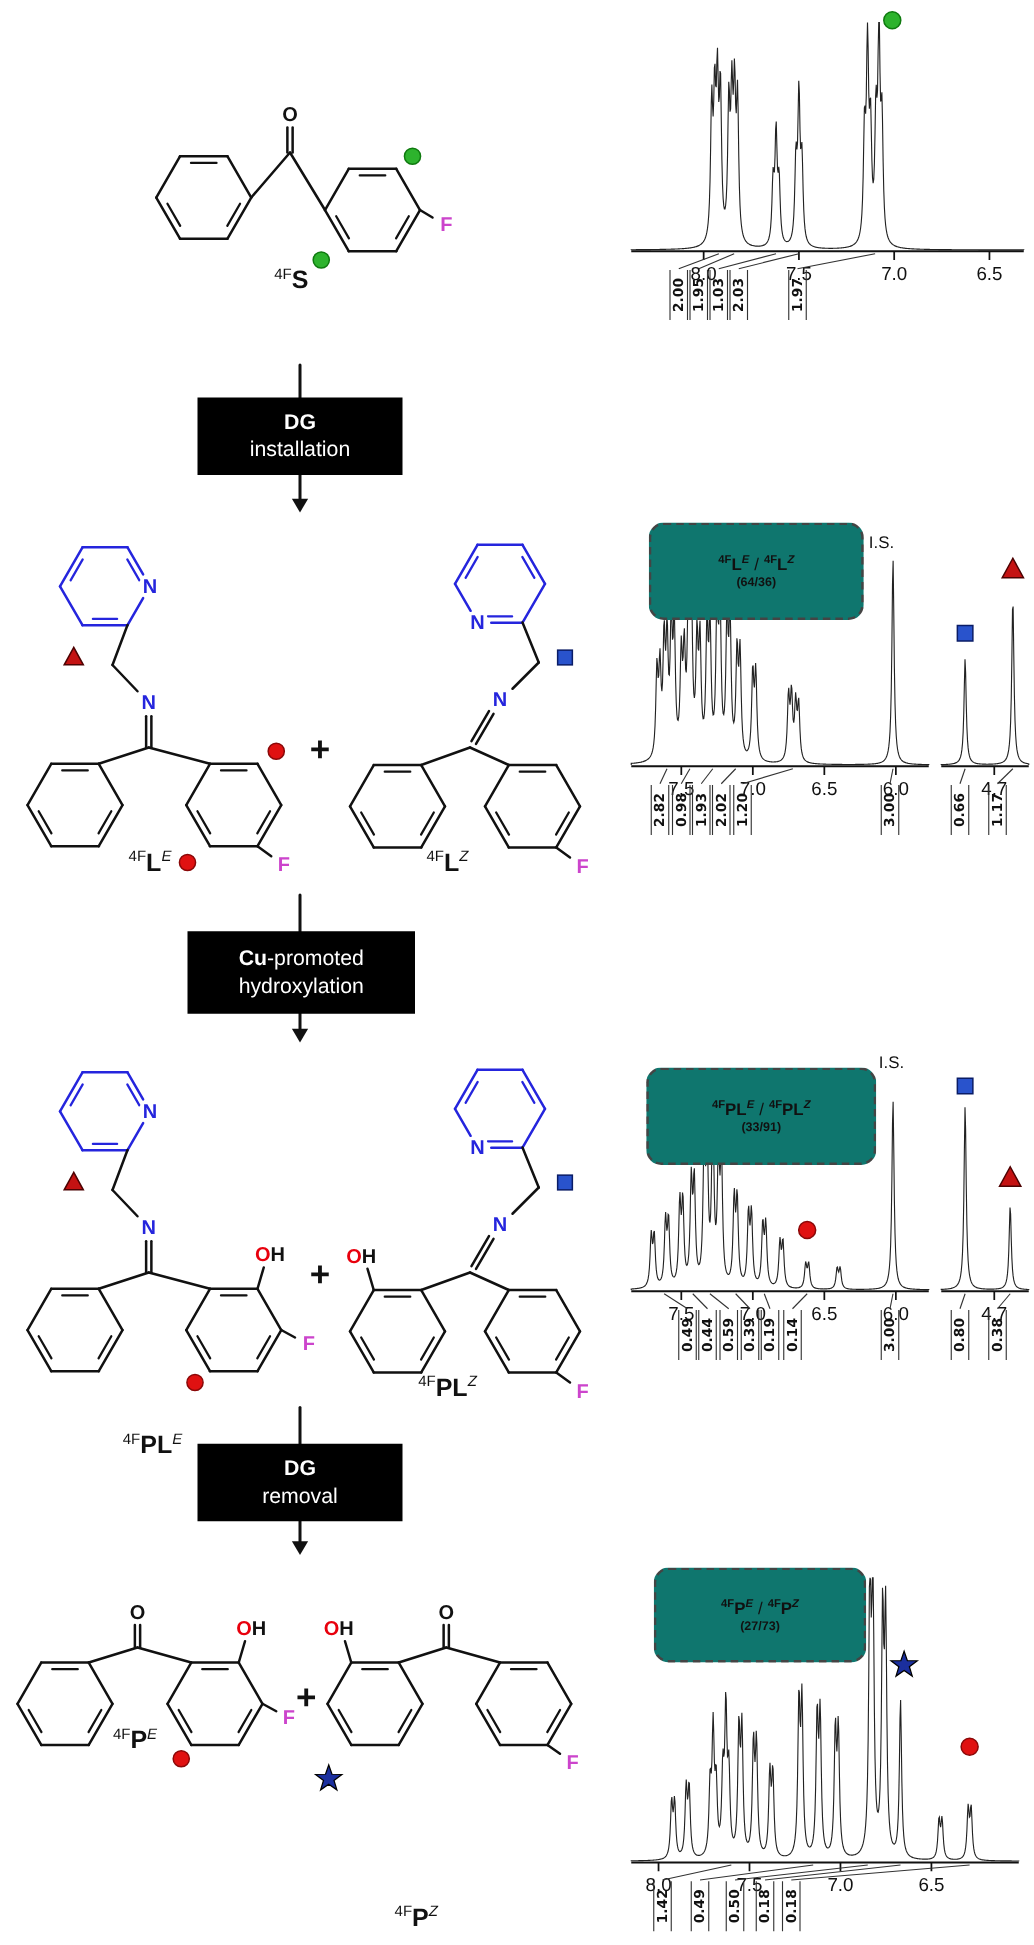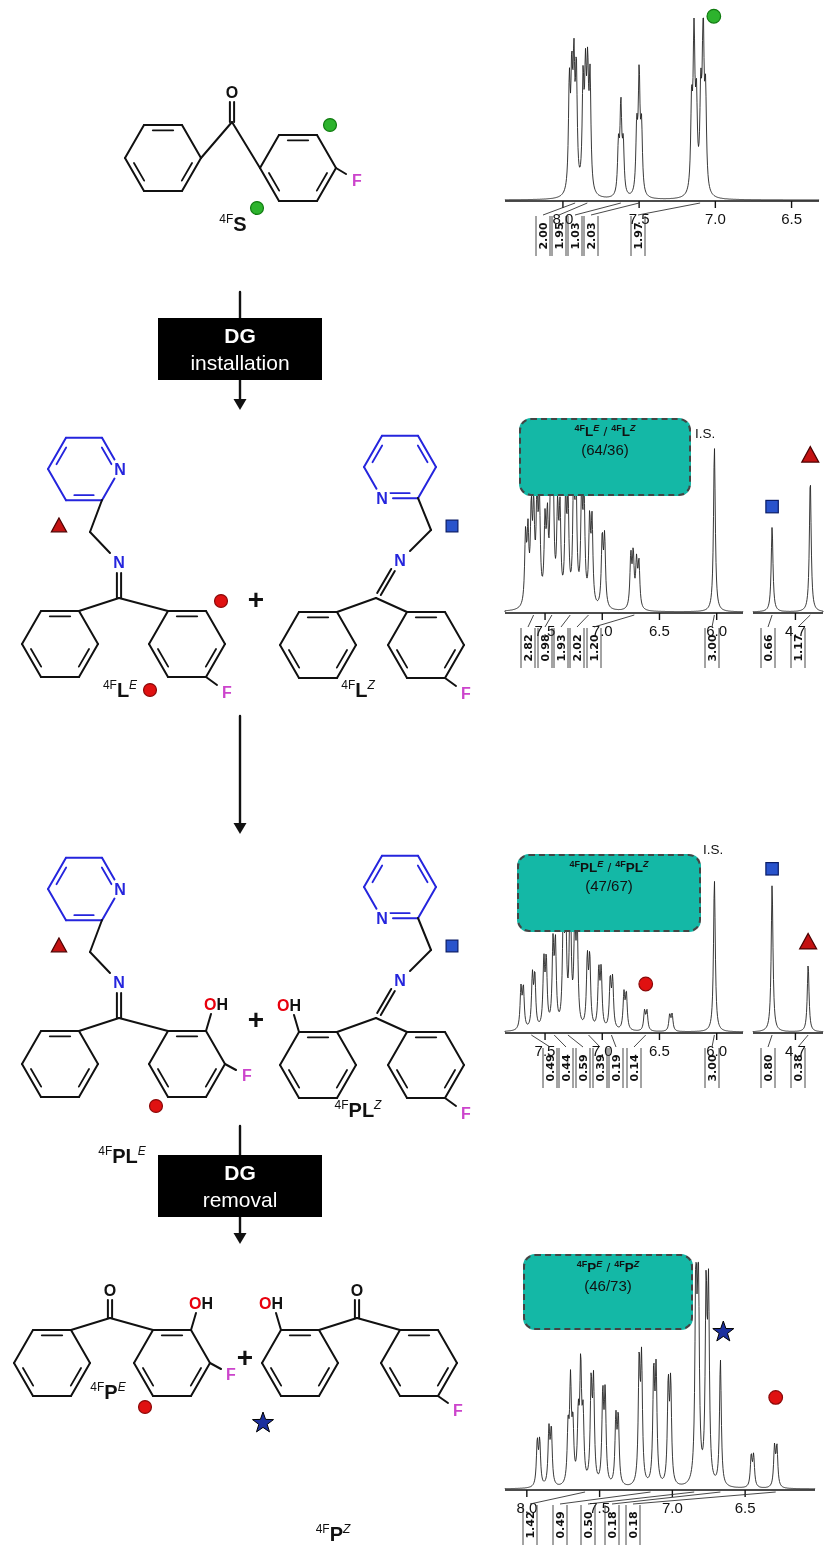--- a/index.html
+++ b/index.html
@@ -2,28 +2,28 @@
 <html><head>
 <meta charset="utf-8">
 <style>
   *{margin:0;padding:0;box-sizing:border-box}
   body{font-family:"Liberation Sans",sans-serif;background:#fff;color:#111}
   #canvas{position:relative;width:827px;height:1556px;background:#fff;overflow:hidden}
   #scheme-svg{position:absolute;left:0;top:0}
   .cmpd-label{position:absolute;transform:translateX(-50%);font-size:20px;font-weight:400;white-space:nowrap}
   .cmpd-label sup{font-size:12px}
   .plus{position:absolute;transform:translate(-50%,-50%);font-size:28px;font-weight:700}
-  .step-box{position:absolute;background:#000;color:#fff;text-align:center;display:flex;flex-direction:column;justify-content:center;font-size:21px;line-height:1.3}
+  .step-box{position:absolute;background:#000;color:#fff;text-align:center;display:flex;flex-direction:column;justify-content:center;font-size:17px;line-height:1.3}
   .spectrum{position:absolute}
-  .ratio-box{position:absolute;border:2px dashed #444;border-radius:12px;background:#14b8a6;text-align:center;display:flex;flex-direction:column;justify-content:flex-start;gap:2px;padding:2px}
+  .ratio-box{position:absolute;border:2px dashed #444;border-radius:12px;background:#0f766e;text-align:center;display:flex;flex-direction:column;justify-content:center;gap:2px;padding:2px}
   .rb1{font-size:13.5px;font-weight:700;white-space:nowrap}
   .rb1 .sep{margin:0 4px;font-weight:400}
   .cl-sm{font-weight:700}
   .cl-sm sup{font-size:9px}
-  .rb2{font-size:15px;font-weight:400}
+  .rb2{font-size:10px;font-weight:700}
   svg text.atom{font-size:16px;font-weight:700;font-family:"Liberation Sans",sans-serif}
   svg text.tick{font-size:15px;fill:#111;font-family:"Liberation Sans",sans-serif}
   svg text.intg{font-size:11px;font-weight:700;fill:#111;font-family:"DejaVu Sans",sans-serif}
   svg text.isl{font-size:13.5px;fill:#111;font-family:"Liberation Sans",sans-serif}
 </style>
 </head>
 <body>
 
 <div id="canvas">
 
@@ -291,20 +291,24 @@
   <div class="cmpd-label" style="left:333px;top:1522px"><sup>4F</sup><b>P</b><sup><i>Z</i></sup></div>
 
   <div class="plus" style="left:256px;top:600px">+</div>
   <div class="plus" style="left:256px;top:1020px">+</div>
   <div class="plus" style="left:245px;top:1358px">+</div>
 
   <div class="step-box" style="left:158px;top:318px;width:164px;height:62px">
     <div><b>DG</b><span></span></div>
     <div>installation</div>
   </div>
+  <div class="step-box" style="left:150px;top:745px;width:182px;height:66px">
+    <div><b>Cu</b><span>-promoted</span></div>
+    <div>hydroxylation</div>
+  </div>
   <div class="step-box" style="left:158px;top:1155px;width:164px;height:62px">
     <div><b>DG</b><span></span></div>
     <div>removal</div>
   </div>
 
   <div class="spectrum" style="left:497px;top:0;width:330px;height:300px">
     <svg id="spec-svg-0" width="330" height="300">
         <path d="M8,200L8.0,199.8L8.5,199.8L9.0,199.8L9.5,199.8L10.0,199.8L10.5,199.8L11.0,199.8L11.5,199.8L12.0,199.7L12.5,199.7L13.0,199.7L13.5,199.7L14.0,199.7L14.5,199.7L15.0,199.7L15.5,199.7L16.0,199.7L16.5,199.7L17.0,199.7L17.5,199.7L18.0,199.7L18.5,199.7L19.0,199.7L19.5,199.7L20.0,199.7L20.5,199.7L21.0,199.7L21.5,199.7L22.0,199.7L22.5,199.7L23.0,199.7L23.5,199.7L24.0,199.6L24.5,199.6L25.0,199.6L25.5,199.6L26.0,199.6L26.5,199.6L27.0,199.6L27.5,199.6L28.0,199.6L28.5,199.6L29.0,199.6L29.5,199.6L30.0,199.6L30.5,199.6L31.0,199.5L31.5,199.5L32.0,199.5L32.5,199.5L33.0,199.5L33.5,199.5L34.0,199.5L34.5,199.5L35.0,199.5L35.5,199.5L36.0,199.4L36.5,199.4L37.0,199.4L37.5,199.4L38.0,199.4L38.5,199.4L39.0,199.4L39.5,199.4L40.0,199.3L40.5,199.3L41.0,199.3L41.5,199.3L42.0,199.3L42.5,199.3L43.0,199.2L43.5,199.2L44.0,199.2L44.5,199.2L45.0,199.2L45.5,199.1L46.0,199.1L46.5,199.1L47.0,199.0L47.5,199.0L48.0,199.0L48.5,199.0L49.0,198.9L49.5,198.9L50.0,198.9L50.5,198.8L51.0,198.8L51.5,198.7L52.0,198.7L52.5,198.6L53.0,198.6L53.5,198.5L54.0,198.5L54.5,198.4L55.0,198.3L55.5,198.3L56.0,198.2L56.5,198.1L57.0,198.0L57.5,197.9L58.0,197.8L58.5,197.7L59.0,197.5L59.5,197.4L60.0,197.3L60.5,197.1L61.0,196.9L61.5,196.7L62.0,196.5L62.5,196.2L63.0,195.9L63.5,195.6L64.0,195.2L64.5,194.7L65.0,194.2L65.5,193.6L66.0,192.9L66.5,192.0L67.0,191.0L67.5,189.6L68.0,187.9L68.5,185.7L69.0,182.7L69.5,178.4L70.0,172.0L70.5,162.1L71.0,145.6L71.5,118.3L72.0,82.6L72.5,67.7L73.0,83.7L73.5,93.1L74.0,80.1L74.5,54.2L75.0,51.0L75.5,68.5L76.0,69.7L76.5,48.9L77.0,38.2L77.5,61.4L78.0,81.5L78.5,77.4L79.0,56.9L79.5,58.6L80.0,94.3L80.5,127.4L81.0,147.4L81.5,158.5L82.0,164.5L82.5,167.1L83.0,167.1L83.5,164.4L84.0,158.3L84.5,146.8L85.0,126.0L85.5,93.4L86.0,65.4L86.5,72.4L87.0,89.4L87.5,87.2L88.0,64.7L88.5,48.3L89.0,62.9L89.5,75.8L90.0,65.6L90.5,46.9L91.0,57.8L91.5,83.3L92.0,90.6L92.5,76.1L93.0,63.9L93.5,87.9L94.0,124.1L94.5,149.1L95.0,164.1L95.5,173.2L96.0,179.0L96.5,183.0L97.0,185.9L97.5,188.0L98.0,189.6L98.5,190.8L99.0,191.8L99.5,192.7L100.0,193.3L100.5,193.9L101.0,194.4L101.5,194.8L102.0,195.1L102.5,195.4L103.0,195.7L103.5,195.9L104.0,196.1L104.5,196.3L105.0,196.4L105.5,196.5L106.0,196.6L106.5,196.7L107.0,196.8L107.5,196.9L108.0,196.9L108.5,196.9L109.0,196.9L109.5,197.0L110.0,196.9L110.5,196.9L111.0,196.9L111.5,196.8L112.0,196.7L112.5,196.6L113.0,196.5L113.5,196.3L114.0,196.1L114.5,195.9L115.0,195.6L115.5,195.2L116.0,194.7L116.5,194.1L117.0,193.4L117.5,192.3L118.0,191.0L118.5,189.0L119.0,186.2L119.5,181.7L120.0,174.5L120.5,162.6L121.0,145.4L121.5,133.7L122.0,136.7L122.5,137.9L123.0,125.7L123.5,103.4L124.0,97.2L124.5,117.5L125.0,134.9L125.5,138.2L126.0,133.4L126.5,138.9L127.0,156.0L127.5,170.2L128.0,178.8L128.5,184.0L129.0,187.3L129.5,189.4L130.0,190.8L130.5,191.8L131.0,192.5L131.5,192.9L132.0,193.2L132.5,193.3L133.0,193.2L133.5,193.1L134.0,192.7L134.5,192.3L135.0,191.5L135.5,190.5L136.0,189.1L136.5,187.2L137.0,184.3L137.5,179.8L138.0,172.8L138.5,161.1L139.0,142.1L139.5,119.7L140.0,113.2L140.5,119.5L141.0,114.5L141.5,90.9L142.0,64.7L142.5,74.4L143.0,103.9L143.5,119.2L144.0,117.2L144.5,113.6L145.0,129.8L145.5,152.3L146.0,167.8L146.5,177.2L147.0,182.9L147.5,186.7L148.0,189.2L148.5,191.0L149.0,192.4L149.5,193.4L150.0,194.3L150.5,194.9L151.0,195.4L151.5,195.9L152.0,196.2L152.5,196.5L153.0,196.8L153.5,197.0L154.0,197.2L154.5,197.4L155.0,197.6L155.5,197.7L156.0,197.8L156.5,197.9L157.0,198.0L157.5,198.1L158.0,198.2L158.5,198.2L159.0,198.3L159.5,198.3L160.0,198.4L160.5,198.4L161.0,198.5L161.5,198.5L162.0,198.5L162.5,198.5L163.0,198.6L163.5,198.6L164.0,198.6L164.5,198.6L165.0,198.6L165.5,198.6L166.0,198.7L166.5,198.7L167.0,198.7L167.5,198.7L168.0,198.7L168.5,198.7L169.0,198.7L169.5,198.6L170.0,198.6L170.5,198.6L171.0,198.6L171.5,198.6L172.0,198.6L172.5,198.6L173.0,198.5L173.5,198.5L174.0,198.5L174.5,198.4L175.0,198.4L175.5,198.4L176.0,198.3L176.5,198.3L177.0,198.2L177.5,198.2L178.0,198.1L178.5,198.0L179.0,198.0L179.5,197.9L180.0,197.8L180.5,197.7L181.0,197.6L181.5,197.5L182.0,197.4L182.5,197.2L183.0,197.1L183.5,196.9L184.0,196.7L184.5,196.5L185.0,196.2L185.5,195.9L186.0,195.6L186.5,195.2L187.0,194.8L187.5,194.3L188.0,193.7L188.5,193.0L189.0,192.1L189.5,191.0L190.0,189.6L190.5,187.9L191.0,185.6L191.5,182.4L192.0,177.8L192.5,171.0L193.0,160.1L193.5,142.0L194.0,113.9L194.5,86.3L195.0,84.5L195.5,91.0L196.0,77.6L196.5,40.9L197.0,18.0L197.5,38.1L198.0,74.1L198.5,87.0L199.0,79.3L199.5,78.3L200.0,102.8L200.5,128.0L201.0,142.0L201.5,146.5L202.0,143.3L202.5,131.2L203.0,107.3L203.5,76.9L204.0,67.9L204.5,78.2L205.0,72.9L205.5,40.7L206.0,18.0L206.5,18.0L207.0,57.7L207.5,81.2L208.0,79.3L208.5,73.8L209.0,96.2L209.5,129.0L210.0,152.0L210.5,165.8L211.0,174.4L211.5,180.0L212.0,183.8L212.5,186.5L213.0,188.6L213.5,190.2L214.0,191.4L214.5,192.4L215.0,193.3L215.5,194.0L216.0,194.5L216.5,195.0L217.0,195.5L217.5,195.8L218.0,196.1L218.5,196.4L219.0,196.7L219.5,196.9L220.0,197.1L220.5,197.3L221.0,197.4L221.5,197.6L222.0,197.7L222.5,197.8L223.0,198.0L223.5,198.1L224.0,198.2L224.5,198.2L225.0,198.3L225.5,198.4L226.0,198.5L226.5,198.5L227.0,198.6L227.5,198.7L228.0,198.7L228.5,198.8L229.0,198.8L229.5,198.8L230.0,198.9L230.5,198.9L231.0,199.0L231.5,199.0L232.0,199.0L232.5,199.1L233.0,199.1L233.5,199.1L234.0,199.1L234.5,199.2L235.0,199.2L235.5,199.2L236.0,199.2L236.5,199.3L237.0,199.3L237.5,199.3L238.0,199.3L238.5,199.3L239.0,199.4L239.5,199.4L240.0,199.4L240.5,199.4L241.0,199.4L241.5,199.4L242.0,199.4L242.5,199.5L243.0,199.5L243.5,199.5L244.0,199.5L244.5,199.5L245.0,199.5L245.5,199.5L246.0,199.5L246.5,199.5L247.0,199.6L247.5,199.6L248.0,199.6L248.5,199.6L249.0,199.6L249.5,199.6L250.0,199.6L250.5,199.6L251.0,199.6L251.5,199.6L252.0,199.6L252.5,199.6L253.0,199.6L253.5,199.6L254.0,199.7L254.5,199.7L255.0,199.7L255.5,199.7L256.0,199.7L256.5,199.7L257.0,199.7L257.5,199.7L258.0,199.7L258.5,199.7L259.0,199.7L259.5,199.7L260.0,199.7L260.5,199.7L261.0,199.7L261.5,199.7L262.0,199.7L262.5,199.7L263.0,199.7L263.5,199.7L264.0,199.7L264.5,199.8L265.0,199.8L265.5,199.8L266.0,199.8L266.5,199.8L267.0,199.8L267.5,199.8L268.0,199.8L268.5,199.8L269.0,199.8L269.5,199.8L270.0,199.8L270.5,199.8L271.0,199.8L271.5,199.8L272.0,199.8L272.5,199.8L273.0,199.8L273.5,199.8L274.0,199.8L274.5,199.8L275.0,199.8L275.5,199.8L276.0,199.8L276.5,199.8L277.0,199.8L277.5,199.8L278.0,199.8L278.5,199.8L279.0,199.8L279.5,199.8L280.0,199.8L280.5,199.8L281.0,199.8L281.5,199.8L282.0,199.8L282.5,199.8L283.0,199.8L283.5,199.8L284.0,199.8L284.5,199.8L285.0,199.8L285.5,199.8L286.0,199.9L286.5,199.9L287.0,199.9L287.5,199.9L288.0,199.9L288.5,199.9L289.0,199.9L289.5,199.9L290.0,199.9L290.5,199.9L291.0,199.9L291.5,199.9L292.0,199.9L292.5,199.9L293.0,199.9L293.5,199.9L294.0,199.9L294.5,199.9L295.0,199.9L295.5,199.9L296.0,199.9L296.5,199.9L297.0,199.9L297.5,199.9L298.0,199.9L298.5,199.9L299.0,199.9L299.5,199.9L300.0,199.9L300.5,199.9L301.0,199.9L301.5,199.9L302.0,199.9L302.5,199.9L303.0,199.9L303.5,199.9L304.0,199.9L304.5,199.9L305.0,199.9L305.5,199.9L306.0,199.9L306.5,199.9L307.0,199.9L307.5,199.9L308.0,199.9L308.5,199.9L309.0,199.9L309.5,199.9L310.0,199.9L310.5,199.9L311.0,199.9L311.5,199.9L312.0,199.9L312.5,199.9L313.0,199.9L313.5,199.9L314.0,199.9L314.5,199.9L315.0,199.9L315.5,199.9L316.0,199.9L316.5,199.9L317.0,199.9L317.5,199.9L318.0,199.9L318.5,199.9L319.0,199.9L319.5,199.9L320.0,199.9L320.5,199.9L321.0,199.9L321.5,199.9L322.0,199.9L322,200" fill="none" stroke="#222" stroke-width="0.9"></path>
         <line x1="8" y1="201" x2="322" y2="201" stroke="#111" stroke-width="1.6"></line>
         <line x1="65.92233009708748" y1="201" x2="65.92233009708748" y2="208" stroke="#111" stroke-width="1.4"></line>
@@ -450,21 +454,21 @@
         <line x1="294" y1="216" x2="294" y2="256" stroke="#333" stroke-width="0.9"></line>
         <line x1="308" y1="216" x2="308" y2="256" stroke="#333" stroke-width="0.9"></line>
         <text x="301" y="236" text-anchor="middle" dominant-baseline="central" class="intg" transform="rotate(-90 301 236)">0.38</text>
         <circle cx="148.74038461538456" cy="152" r="6.8" fill="#e01111" stroke="#8a0808" stroke-width="1.2"></circle>
         <rect x="268.89090909090925" y="30.600000000000012" width="12.4" height="12.4" fill="#2953cc" stroke="#0a1c66" stroke-width="1.2"></rect>
         <path d="M311.1515151515153,101.39999999999999 L302.6515151515153,116.89999999999999 L319.6515151515153,116.89999999999999 Z" fill="#c41212" stroke="#4d0202" stroke-width="1.2"></path>
         <text x="206" y="22" class="isl">I.S.</text>
       </svg>
     <div class="ratio-box" style="left:20px;top:22px;width:184px;height:78px">
       <div class="rb1"><span class="cl-sm"><sup>4F</sup><b>PL</b><sup><i>E</i></sup></span><span class="sep">/</span><span class="cl-sm"><sup>4F</sup><b>PL</b><sup><i>Z</i></sup></span></div>
-      <div class="rb2">(47/67)</div>
+      <div class="rb2">(33/91)</div>
     </div>
   </div>
 
   <div class="spectrum" style="left:497px;top:1242px;width:330px;height:314px">
     <svg id="spec-svg-3" width="330" height="314">
         <path d="M8,247L8.0,246.6L8.5,246.6L9.0,246.6L9.5,246.6L10.0,246.6L10.5,246.6L11.0,246.6L11.5,246.6L12.0,246.6L12.5,246.6L13.0,246.6L13.5,246.6L14.0,246.5L14.5,246.5L15.0,246.5L15.5,246.5L16.0,246.5L16.5,246.5L17.0,246.5L17.5,246.5L18.0,246.4L18.5,246.4L19.0,246.4L19.5,246.4L20.0,246.4L20.5,246.4L21.0,246.4L21.5,246.3L22.0,246.3L22.5,246.3L23.0,246.3L23.5,246.2L24.0,246.2L24.5,246.2L25.0,246.2L25.5,246.1L26.0,246.1L26.5,246.0L27.0,246.0L27.5,246.0L28.0,245.9L28.5,245.8L29.0,245.8L29.5,245.7L30.0,245.6L30.5,245.5L31.0,245.4L31.5,245.3L32.0,245.2L32.5,245.0L33.0,244.9L33.5,244.7L34.0,244.4L34.5,244.1L35.0,243.7L35.5,243.2L36.0,242.6L36.5,241.7L37.0,240.5L37.5,238.8L38.0,236.2L38.5,232.0L39.0,224.9L39.5,213.2L40.0,199.1L40.5,195.7L41.0,203.8L41.5,207.7L42.0,202.7L42.5,194.9L43.0,199.7L43.5,213.9L44.0,224.8L44.5,231.2L45.0,234.9L45.5,237.1L46.0,238.4L46.5,239.0L47.0,239.3L47.5,239.1L48.0,238.6L48.5,237.6L49.0,236.0L49.5,233.4L50.0,229.0L50.5,221.6L51.0,209.0L51.5,191.3L52.0,181.6L52.5,189.8L53.0,197.5L53.5,194.5L54.0,184.1L54.5,184.5L55.0,201.1L55.5,216.8L56.0,226.4L56.5,232.1L57.0,235.5L57.5,237.7L58.0,239.2L58.5,240.2L59.0,240.9L59.5,241.4L60.0,241.8L60.5,242.1L61.0,242.2L61.5,242.3L62.0,242.3L62.5,242.3L63.0,242.2L63.5,242.0L64.0,241.8L64.5,241.5L65.0,241.1L65.5,240.6L66.0,240.0L66.5,239.2L67.0,238.1L67.5,236.6L68.0,234.6L68.5,231.7L69.0,227.3L69.5,220.3L70.0,208.6L70.5,190.6L71.0,173.4L71.5,172.8L72.0,176.7L72.5,167.7L73.0,144.1L73.5,127.6L74.0,144.2L74.5,167.0L75.0,174.8L75.5,169.9L76.0,170.1L76.5,186.6L77.0,203.2L77.5,213.1L78.0,217.9L78.5,219.3L79.0,217.8L79.5,213.0L80.0,203.3L80.5,186.3L81.0,164.6L81.5,156.8L82.0,163.3L82.5,160.2L83.0,138.7L83.5,111.7L84.0,117.7L84.5,146.7L85.0,163.3L85.5,162.4L86.0,157.7L86.5,171.7L87.0,193.8L87.5,209.3L88.0,218.4L88.5,223.6L89.0,226.5L89.5,228.0L90.0,228.4L90.5,227.7L91.0,225.8L91.5,222.3L92.0,216.3L92.5,205.9L93.0,187.8L93.5,158.7L94.0,130.8L94.5,134.4L95.0,152.9L95.5,156.0L96.0,140.5L96.5,128.3L97.0,149.4L97.5,181.0L98.0,202.4L98.5,214.9L99.0,222.3L99.5,226.7L100.0,229.4L100.5,231.0L101.0,231.7L101.5,231.8L102.0,231.1L102.5,229.5L103.0,226.8L103.5,222.1L104.0,214.1L104.5,200.3L105.0,177.2L105.5,149.3L106.0,143.4L106.5,159.8L107.0,167.6L107.5,157.8L108.0,142.6L108.5,153.0L109.0,181.6L109.5,203.7L110.0,216.8L110.5,224.5L111.0,229.3L111.5,232.3L112.0,234.3L112.5,235.6L113.0,236.4L113.5,236.8L114.0,236.9L114.5,236.6L115.0,235.9L115.5,234.7L116.0,232.7L116.5,229.4L117.0,224.0L117.5,214.6L118.0,198.7L118.5,177.4L119.0,168.2L119.5,179.2L120.0,187.4L120.5,182.5L121.0,170.2L121.5,173.2L122.0,194.0L122.5,212.0L123.0,223.1L123.5,229.6L124.0,233.6L124.5,236.2L125.0,238.0L125.5,239.2L126.0,240.1L126.5,240.8L127.0,241.3L127.5,241.7L128.0,242.0L128.5,242.2L129.0,242.4L129.5,242.5L130.0,242.6L130.5,242.6L131.0,242.6L131.5,242.6L132.0,242.5L132.5,242.4L133.0,242.2L133.5,242.0L134.0,241.7L134.5,241.4L135.0,241.0L135.5,240.5L136.0,239.8L136.5,239.0L137.0,238.0L137.5,236.6L138.0,234.8L138.5,232.4L139.0,228.9L139.5,223.8L140.0,215.9L140.5,202.9L141.0,180.9L141.5,145.7L142.0,110.0L142.5,111.9L143.0,134.5L143.5,139.5L144.0,121.4L144.5,104.9L145.0,128.6L145.5,167.4L146.0,194.5L146.5,210.3L147.0,219.7L147.5,225.6L148.0,229.4L148.5,231.9L149.0,233.6L149.5,234.7L150.0,235.3L150.5,235.6L151.0,235.6L151.5,235.2L152.0,234.5L152.5,233.3L153.0,231.5L153.5,228.7L154.0,224.5L154.5,217.8L155.0,206.9L155.5,188.1L156.0,157.5L156.5,123.6L157.0,121.1L157.5,141.9L158.0,149.0L158.5,134.3L159.0,117.1L159.5,134.8L160.0,170.5L160.5,196.5L161.0,211.9L161.5,220.9L162.0,226.6L162.5,230.2L163.0,232.6L163.5,234.2L164.0,235.3L164.5,236.0L165.0,236.4L165.5,236.4L166.0,236.1L166.5,235.6L167.0,234.6L167.5,233.0L168.0,230.7L168.5,227.1L169.0,221.4L169.5,212.1L170.0,196.2L170.5,169.9L171.0,138.5L171.5,132.2L172.0,150.7L172.5,159.2L173.0,147.9L173.5,130.9L174.0,143.1L174.5,175.4L175.0,200.1L175.5,214.8L176.0,223.5L176.5,229.0L177.0,232.6L177.5,235.0L178.0,236.8L178.5,238.1L179.0,239.1L179.5,239.8L180.0,240.4L180.5,240.8L181.0,241.2L181.5,241.5L182.0,241.7L182.5,241.9L183.0,242.0L183.5,242.0L184.0,242.1L184.5,242.1L185.0,242.1L185.5,242.0L186.0,241.9L186.5,241.8L187.0,241.7L187.5,241.5L188.0,241.2L188.5,241.0L189.0,240.6L189.5,240.3L190.0,239.8L190.5,239.3L191.0,238.6L191.5,237.9L192.0,236.9L192.5,235.8L193.0,234.4L193.5,232.7L194.0,230.4L194.5,227.6L195.0,223.7L195.5,218.4L196.0,210.7L196.5,199.2L197.0,181.0L197.5,150.6L198.0,99.2L198.5,27.6L199.0,20.3L199.5,21.7L200.0,51.9L200.5,39.0L201.0,20.3L201.5,20.3L202.0,64.7L202.5,126.2L203.0,163.6L203.5,185.0L204.0,197.2L204.5,204.0L205.0,207.3L205.5,207.7L206.0,205.4L206.5,199.5L207.0,188.6L207.5,169.0L208.0,134.2L208.5,78.9L209.0,28.2L209.5,38.3L210.0,72.9L210.5,77.3L211.0,47.1L211.5,26.7L212.0,69.5L212.5,128.9L213.0,168.9L213.5,192.4L214.0,206.6L214.5,215.5L215.0,221.5L215.5,225.6L216.0,228.4L216.5,230.5L217.0,231.9L217.5,232.8L218.0,233.2L218.5,233.3L219.0,232.8L219.5,231.8L220.0,229.9L220.5,226.8L221.0,221.5L221.5,212.6L222.0,197.0L222.5,169.9L223.0,132.7L223.5,118.1L224.0,148.4L224.5,183.6L225.0,205.9L225.5,218.8L226.0,226.5L226.5,231.4L227.0,234.6L227.5,236.8L228.0,238.5L228.5,239.7L229.0,240.6L229.5,241.3L230.0,241.9L230.5,242.4L231.0,242.8L231.5,243.1L232.0,243.4L232.5,243.7L233.0,243.9L233.5,244.1L234.0,244.2L234.5,244.4L235.0,244.5L235.5,244.6L236.0,244.7L236.5,244.8L237.0,244.9L237.5,245.0L238.0,245.0L238.5,245.1L239.0,245.1L239.5,245.2L240.0,245.2L240.5,245.2L241.0,245.3L241.5,245.3L242.0,245.3L242.5,245.3L243.0,245.3L243.5,245.3L244.0,245.3L244.5,245.3L245.0,245.3L245.5,245.2L246.0,245.2L246.5,245.1L247.0,245.0L247.5,244.9L248.0,244.7L248.5,244.6L249.0,244.3L249.5,244.0L250.0,243.6L250.5,243.0L251.0,242.2L251.5,241.0L252.0,239.1L252.5,236.0L253.0,230.8L253.5,222.3L254.0,212.7L254.5,211.7L255.0,217.5L255.5,219.7L256.0,215.7L256.5,210.8L257.0,215.5L257.5,225.5L258.0,232.9L258.5,237.3L259.0,239.9L259.5,241.5L260.0,242.6L260.5,243.3L261.0,243.9L261.5,244.2L262.0,244.5L262.5,244.8L263.0,244.9L263.5,245.1L264.0,245.2L264.5,245.3L265.0,245.3L265.5,245.4L266.0,245.4L266.5,245.4L267.0,245.4L267.5,245.4L268.0,245.4L268.5,245.4L269.0,245.3L269.5,245.2L270.0,245.1L270.5,245.0L271.0,244.8L271.5,244.6L272.0,244.3L272.5,244.0L273.0,243.5L273.5,242.9L274.0,242.0L274.5,240.8L275.0,238.9L275.5,235.9L276.0,231.0L276.5,222.6L277.0,210.1L277.5,201.0L278.0,205.3L278.5,211.8L279.0,211.1L279.5,203.9L280.0,201.8L280.5,212.6L281.0,224.6L281.5,232.2L282.0,236.7L282.5,239.5L283.0,241.2L283.5,242.4L284.0,243.2L284.5,243.9L285.0,244.3L285.5,244.7L286.0,245.0L286.5,245.2L287.0,245.4L287.5,245.5L288.0,245.7L288.5,245.8L289.0,245.9L289.5,245.9L290.0,246.0L290.5,246.1L291.0,246.1L291.5,246.2L292.0,246.2L292.5,246.3L293.0,246.3L293.5,246.3L294.0,246.4L294.5,246.4L295.0,246.4L295.5,246.4L296.0,246.5L296.5,246.5L297.0,246.5L297.5,246.5L298.0,246.5L298.5,246.5L299.0,246.6L299.5,246.6L300.0,246.6L300.5,246.6L301.0,246.6L301.5,246.6L302.0,246.6L302.5,246.6L303.0,246.6L303.5,246.7L304.0,246.7L304.5,246.7L305.0,246.7L305.5,246.7L306.0,246.7L306.5,246.7L307.0,246.7L307.5,246.7L308.0,246.7L308.5,246.7L309.0,246.7L309.5,246.7L310.0,246.7L310.5,246.7L311.0,246.7L311.5,246.7L312.0,246.7L312.5,246.8L313.0,246.8L313.5,246.8L314.0,246.8L314.5,246.8L315.0,246.8L315.5,246.8L316.0,246.8L316.5,246.8L317.0,246.8L317.5,246.8L318.0,246.8L318,247" fill="none" stroke="#222" stroke-width="0.9"></path>
         <line x1="8" y1="248" x2="318" y2="248" stroke="#111" stroke-width="1.6"></line>
         <line x1="29.830985915493002" y1="248" x2="29.830985915493002" y2="255" stroke="#111" stroke-width="1.4"></line>
         <text x="29.830985915493002" y="271" text-anchor="middle" class="tick">8.0</text>
         <line x1="102.60093896713617" y1="248" x2="102.60093896713617" y2="255" stroke="#111" stroke-width="1.4"></line>
@@ -491,17 +495,17 @@
         <text x="115" y="283" text-anchor="middle" dominant-baseline="central" class="intg" transform="rotate(-90 115 283)">0.18</text>
         <line x1="278.70422535211264" y1="250" x2="136" y2="262" stroke="#333" stroke-width="0.9"></line>
         <line x1="129" y1="263" x2="129" y2="303" stroke="#333" stroke-width="0.9"></line>
         <line x1="143" y1="263" x2="143" y2="303" stroke="#333" stroke-width="0.9"></line>
         <text x="136" y="283" text-anchor="middle" dominant-baseline="central" class="intg" transform="rotate(-90 136 283)">0.18</text>
         <path d="M226.3,79.0L228.9,86.5L236.8,86.6L230.5,91.4L232.8,98.9L226.3,94.4L219.8,98.9L222.1,91.4L215.8,86.6L223.7,86.5Z" fill="#1b2f9e" stroke="#000" stroke-width="1"></path>
         <circle cx="278.70422535211264" cy="155.44" r="6.8" fill="#e01111" stroke="#8a0808" stroke-width="1.2"></circle>
       </svg>
     <div class="ratio-box" style="left:26px;top:12px;width:170px;height:76px">
       <div class="rb1"><span class="cl-sm"><sup>4F</sup><b>P</b><sup><i>E</i></sup></span><span class="sep">/</span><span class="cl-sm"><sup>4F</sup><b>P</b><sup><i>Z</i></sup></span></div>
-      <div class="rb2">(46/73)</div>
+      <div class="rb2">(27/73)</div>
     </div>
   </div>
 
 </div>
 
 </body></html>

